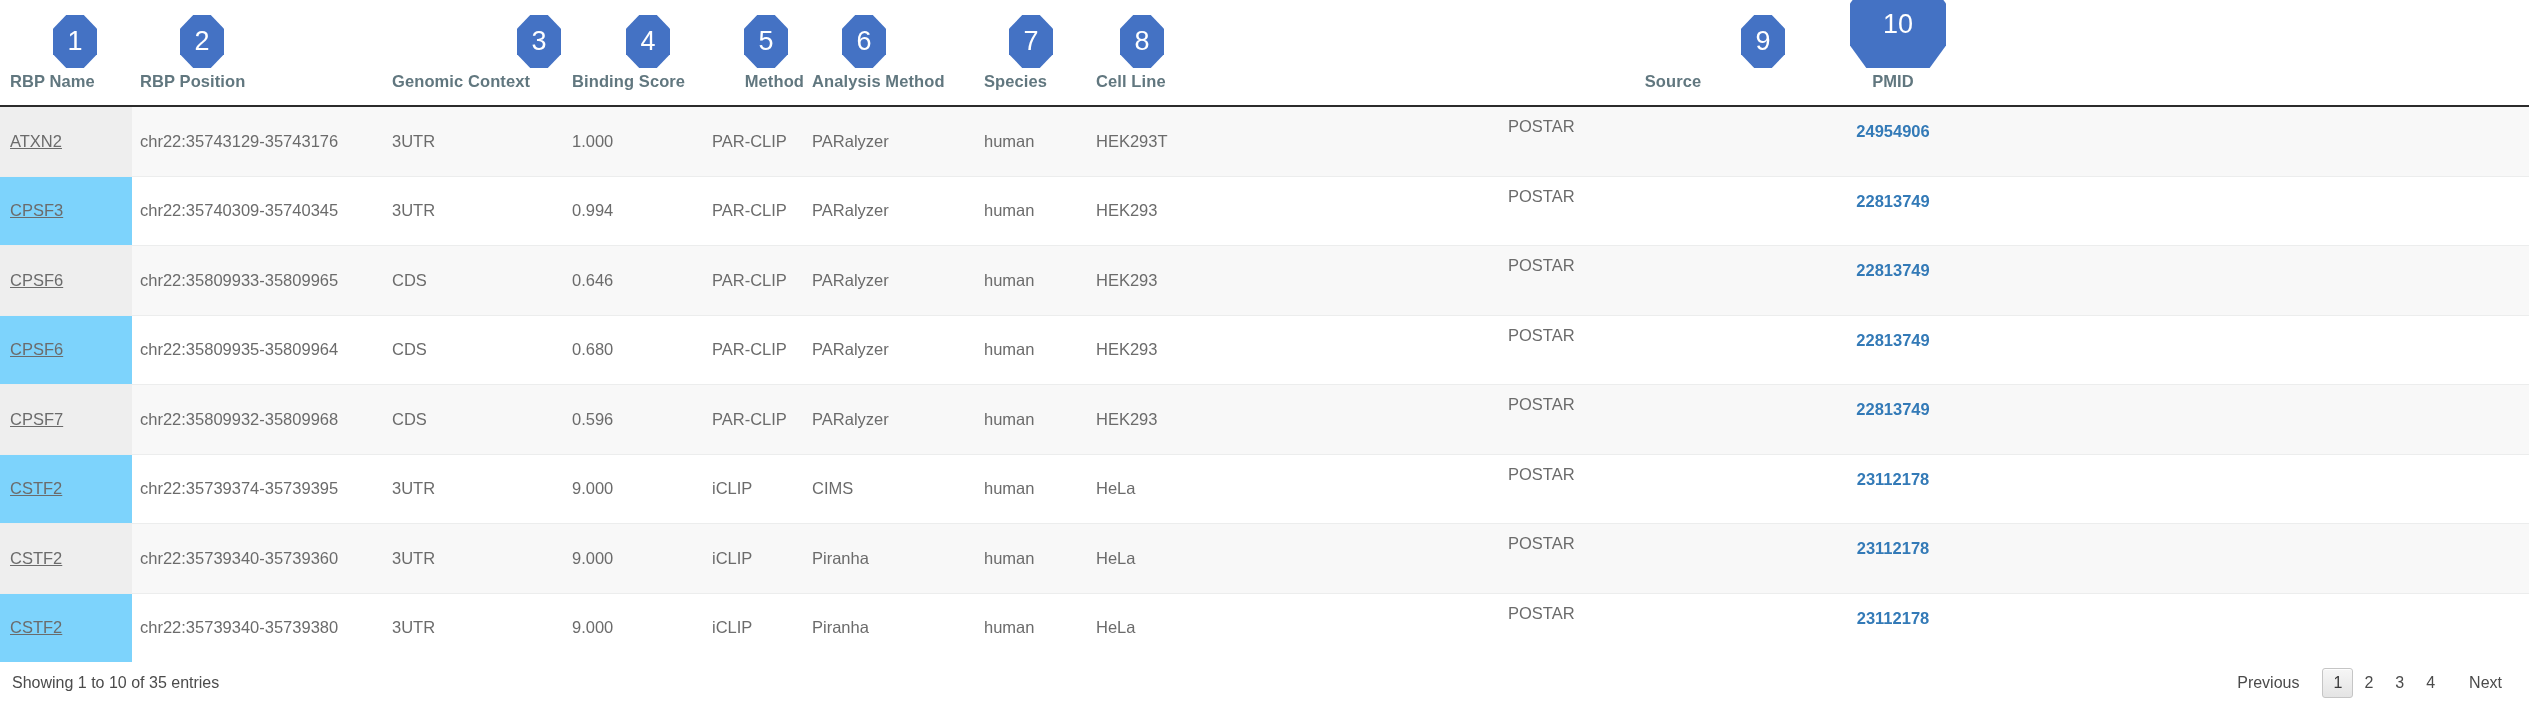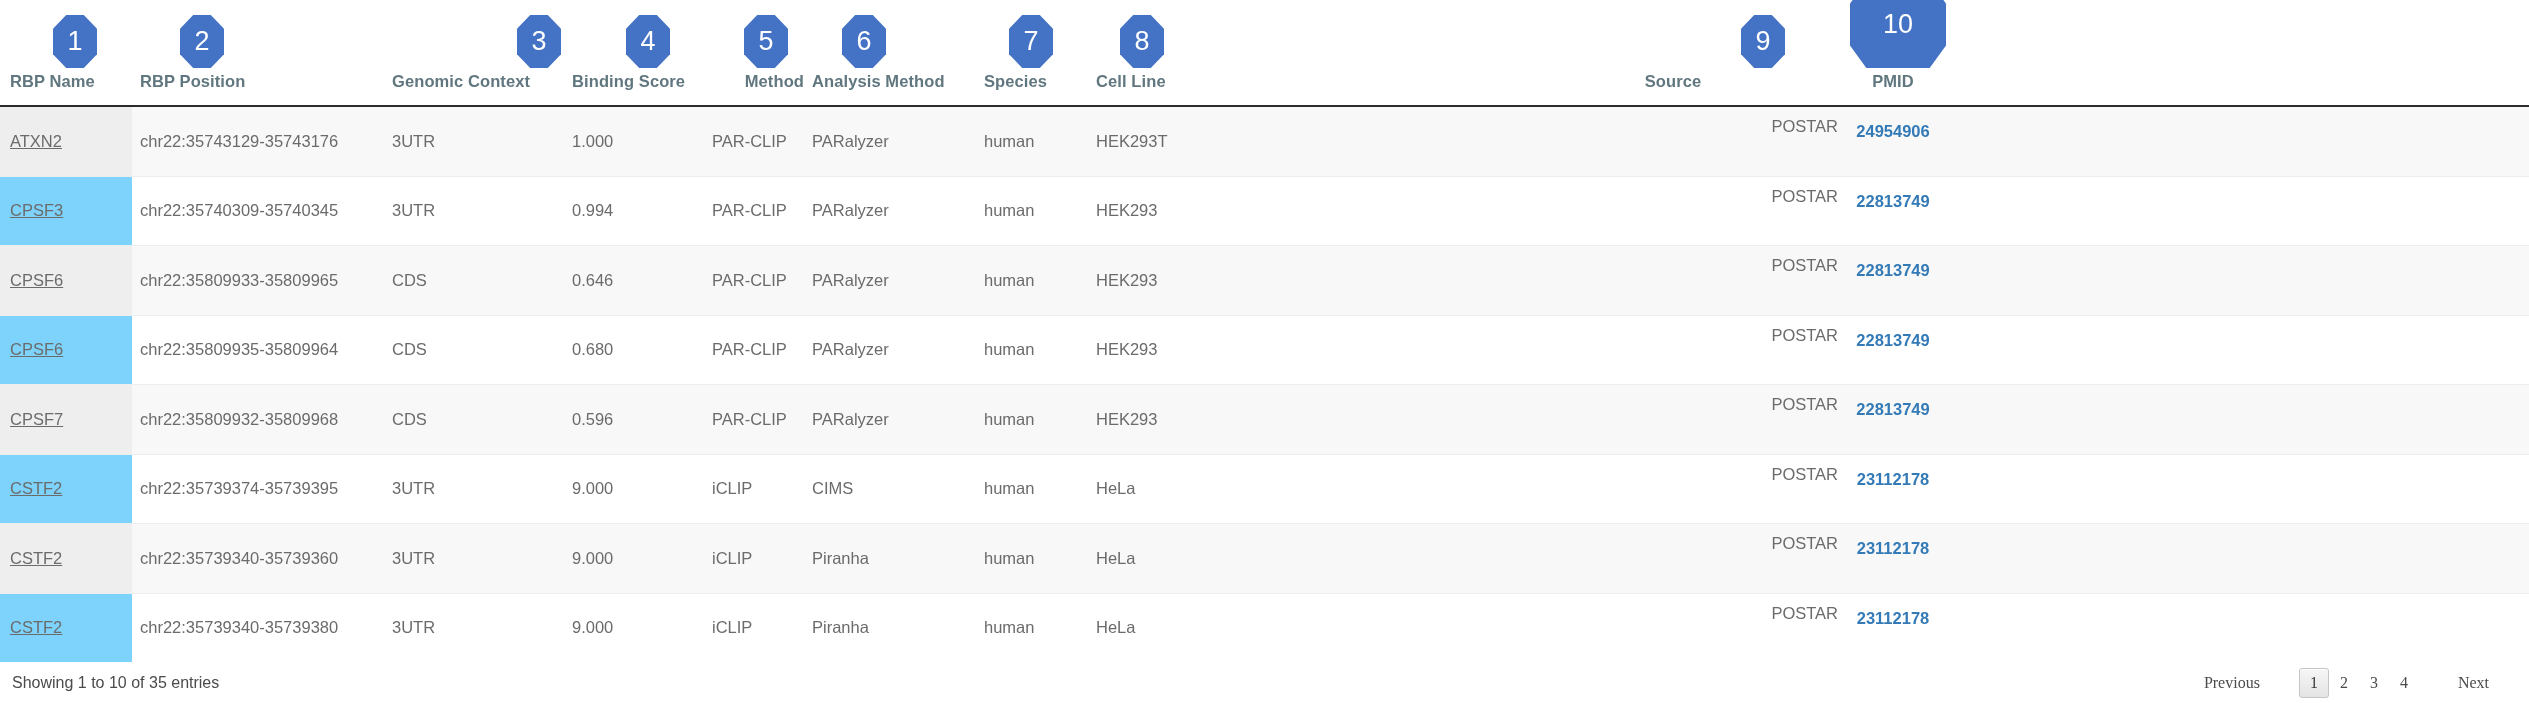--- a/index.html
+++ b/index.html
@@ -99,54 +99,53 @@
   tbody tr.even td.sorted { background: #7dd3fc; }
 
   td.c1  { padding-left: 10px; text-decoration: underline; }
   td.c2  { padding-left: 8px; }
   td.c3  { padding-left: 8px; }
   td.c4  { padding-left: 8px; }
   td.c5  { padding-left: 8px; }
   td.c6  { padding-left: 8px; }
   td.c7  { padding-left: 8px; }
   td.c8  { padding-left: 8px; margin-top: 22px; }
-  td.c9  { text-align: right; vertical-align: top; padding-top: 10px; }
+  td.c9  { text-align: left; vertical-align: top; padding-top: 10px; }
   td.c10 { text-align: center; vertical-align: top; padding-top: 15px; }
 
   .pmid-link {
     color: #337ab7;
     font-weight: bold;
     text-decoration: none;
     cursor: pointer;
   }
 
   
   .table-footer {
     position: absolute;
     left: 0;
     right: 0;
     bottom: 0;
     height: 41px;
     display: flex;
     align-items: center;
     justify-content: space-between;
-    padding: 0 29px 0 12px;
+    padding: 0 16px 0 12px;
     box-sizing: border-box;
     background: #ffffff;
   }
   .dt-info {
     font-size: 16px;
     color: #4b4b4b;
   }
   .dt-paginate {
     display: flex;
     align-items: center;
-    gap: 16px;
+    gap: 0px;
     font-size: 16px;
-    font-family: Liberation Serif, serif;
   }
   .pg {
     display: inline-flex;
     align-items: center;
     justify-content: center;
     min-width: 30px;
     height: 30px;
     padding: 0 10px;
     color: #4b4b4b;
     cursor: pointer;

